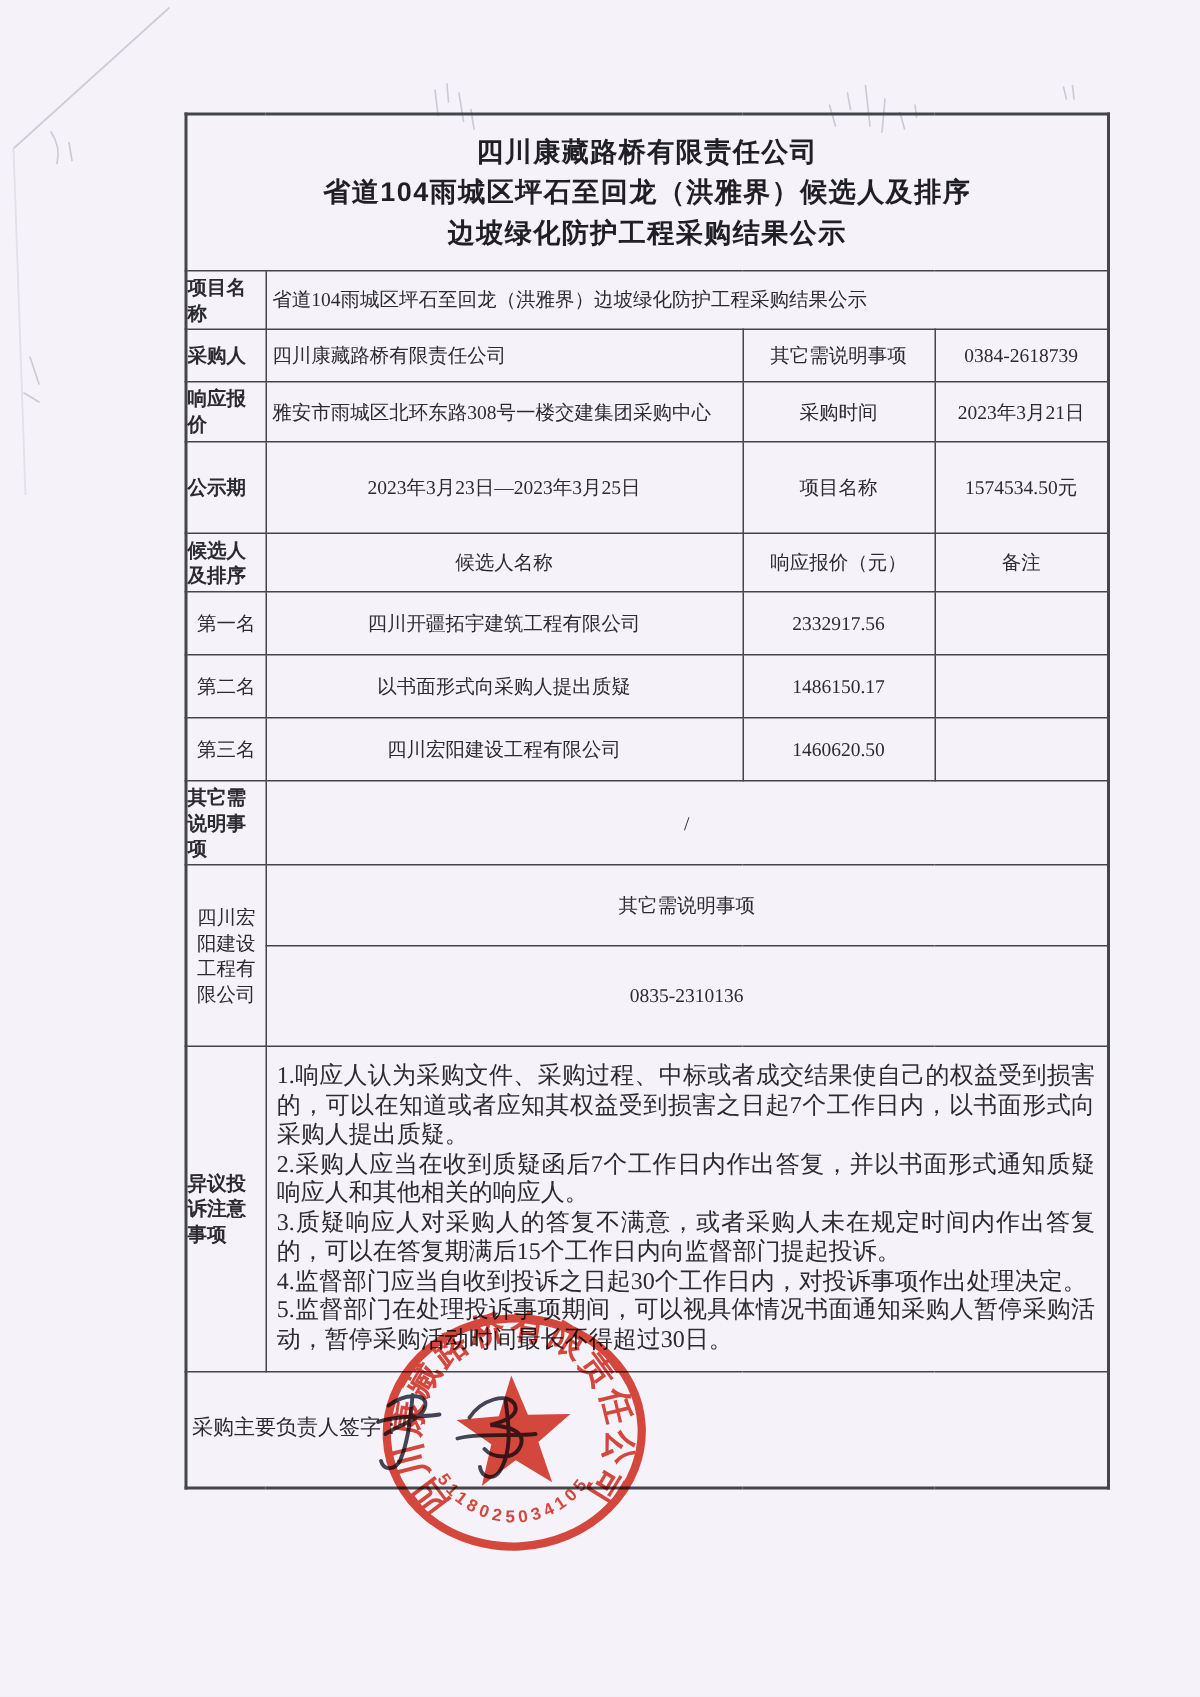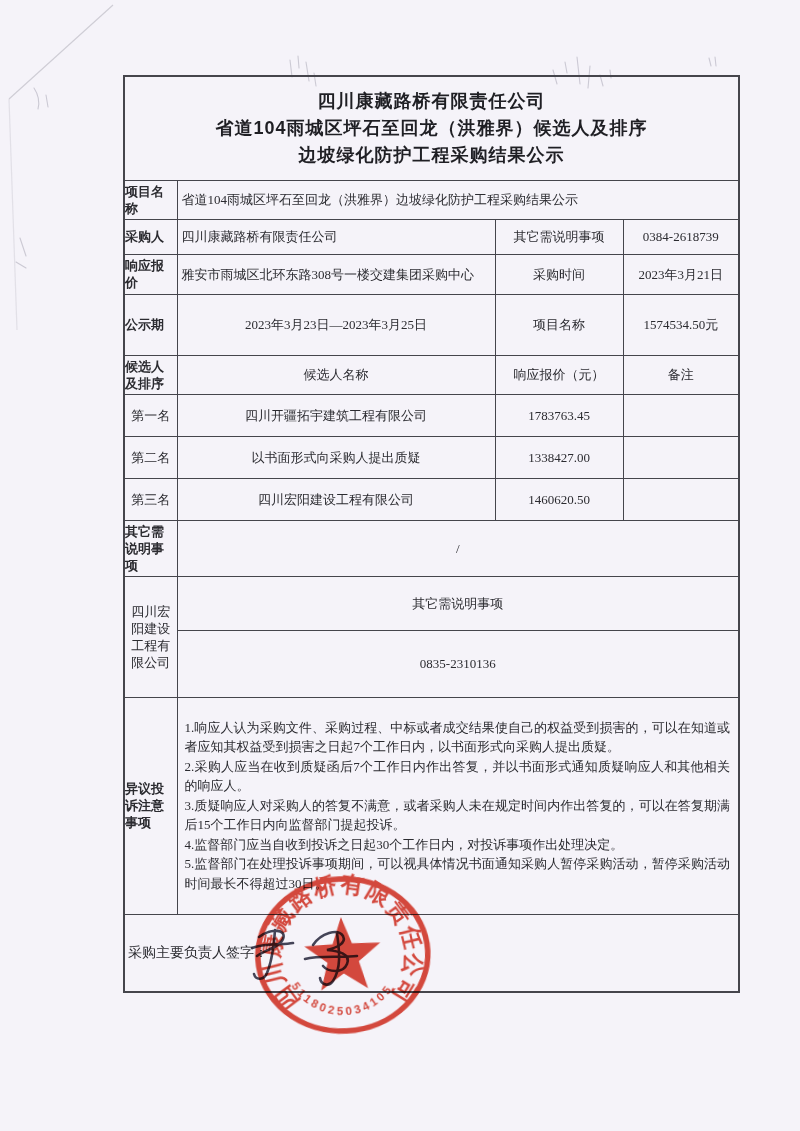--- a/index.html
+++ b/index.html
@@ -27,21 +27,21 @@
   }
   .title-cell{text-align:center;}
   .title-line{
     font-family:"Liberation Sans","DejaVu Sans",sans-serif;
     font-weight:bold;font-size:18px;line-height:27px;letter-spacing:1px;color:#1f1f24;
   }
   .lab{padding-left:0;padding-right:9px;font-weight:bold;}
   .lab-c{text-align:center;padding:2px 3px;}
   .ctr{text-align:center;}
   .obj-cell{padding:8px 8px 8px 7px;}
-  .obj-item{font-size:13px;line-height:19.5px;text-align:justify;}
+  .obj-item{font-size:16px;line-height:19.5px;text-align:justify;}
   .sig-cell{position:relative;padding-left:3px;font-size:14px;}
   .r-title{height:104px}
   .r-project{height:35px}
   .r-purchaser{height:35px}
   .r-location{height:40px}
   .r-publicity{height:61px}
   .r-candhead{height:38px}
   .r-cand{height:42px}
   .r-other{height:50px}
   .r-sup1{height:54px}
@@ -118,27 +118,27 @@
   <tr class="r-candhead">
     <td class="lab">候选人及排序</td>
     <td class="ctr">候选人名称</td>
     <td class="ctr">响应报价（元）</td>
     <td class="ctr">备注</td>
   </tr>
 
   <tr class="r-cand">
     <td class="lab-c">第一名</td>
     <td class="ctr">四川开疆拓宇建筑工程有限公司</td>
-    <td class="ctr">1783763.45</td>
+    <td class="ctr">2332917.56</td>
     <td></td>
   </tr>
   <tr class="r-cand">
     <td class="lab-c">第二名</td>
     <td class="ctr">以书面形式向采购人提出质疑</td>
-    <td class="ctr">1338427.00</td>
+    <td class="ctr">1486150.17</td>
     <td></td>
   </tr>
   <tr class="r-cand">
     <td class="lab-c">第三名</td>
     <td class="ctr">四川宏阳建设工程有限公司</td>
     <td class="ctr">1460620.50</td>
     <td></td>
   </tr>
 
   <tr class="r-other">

